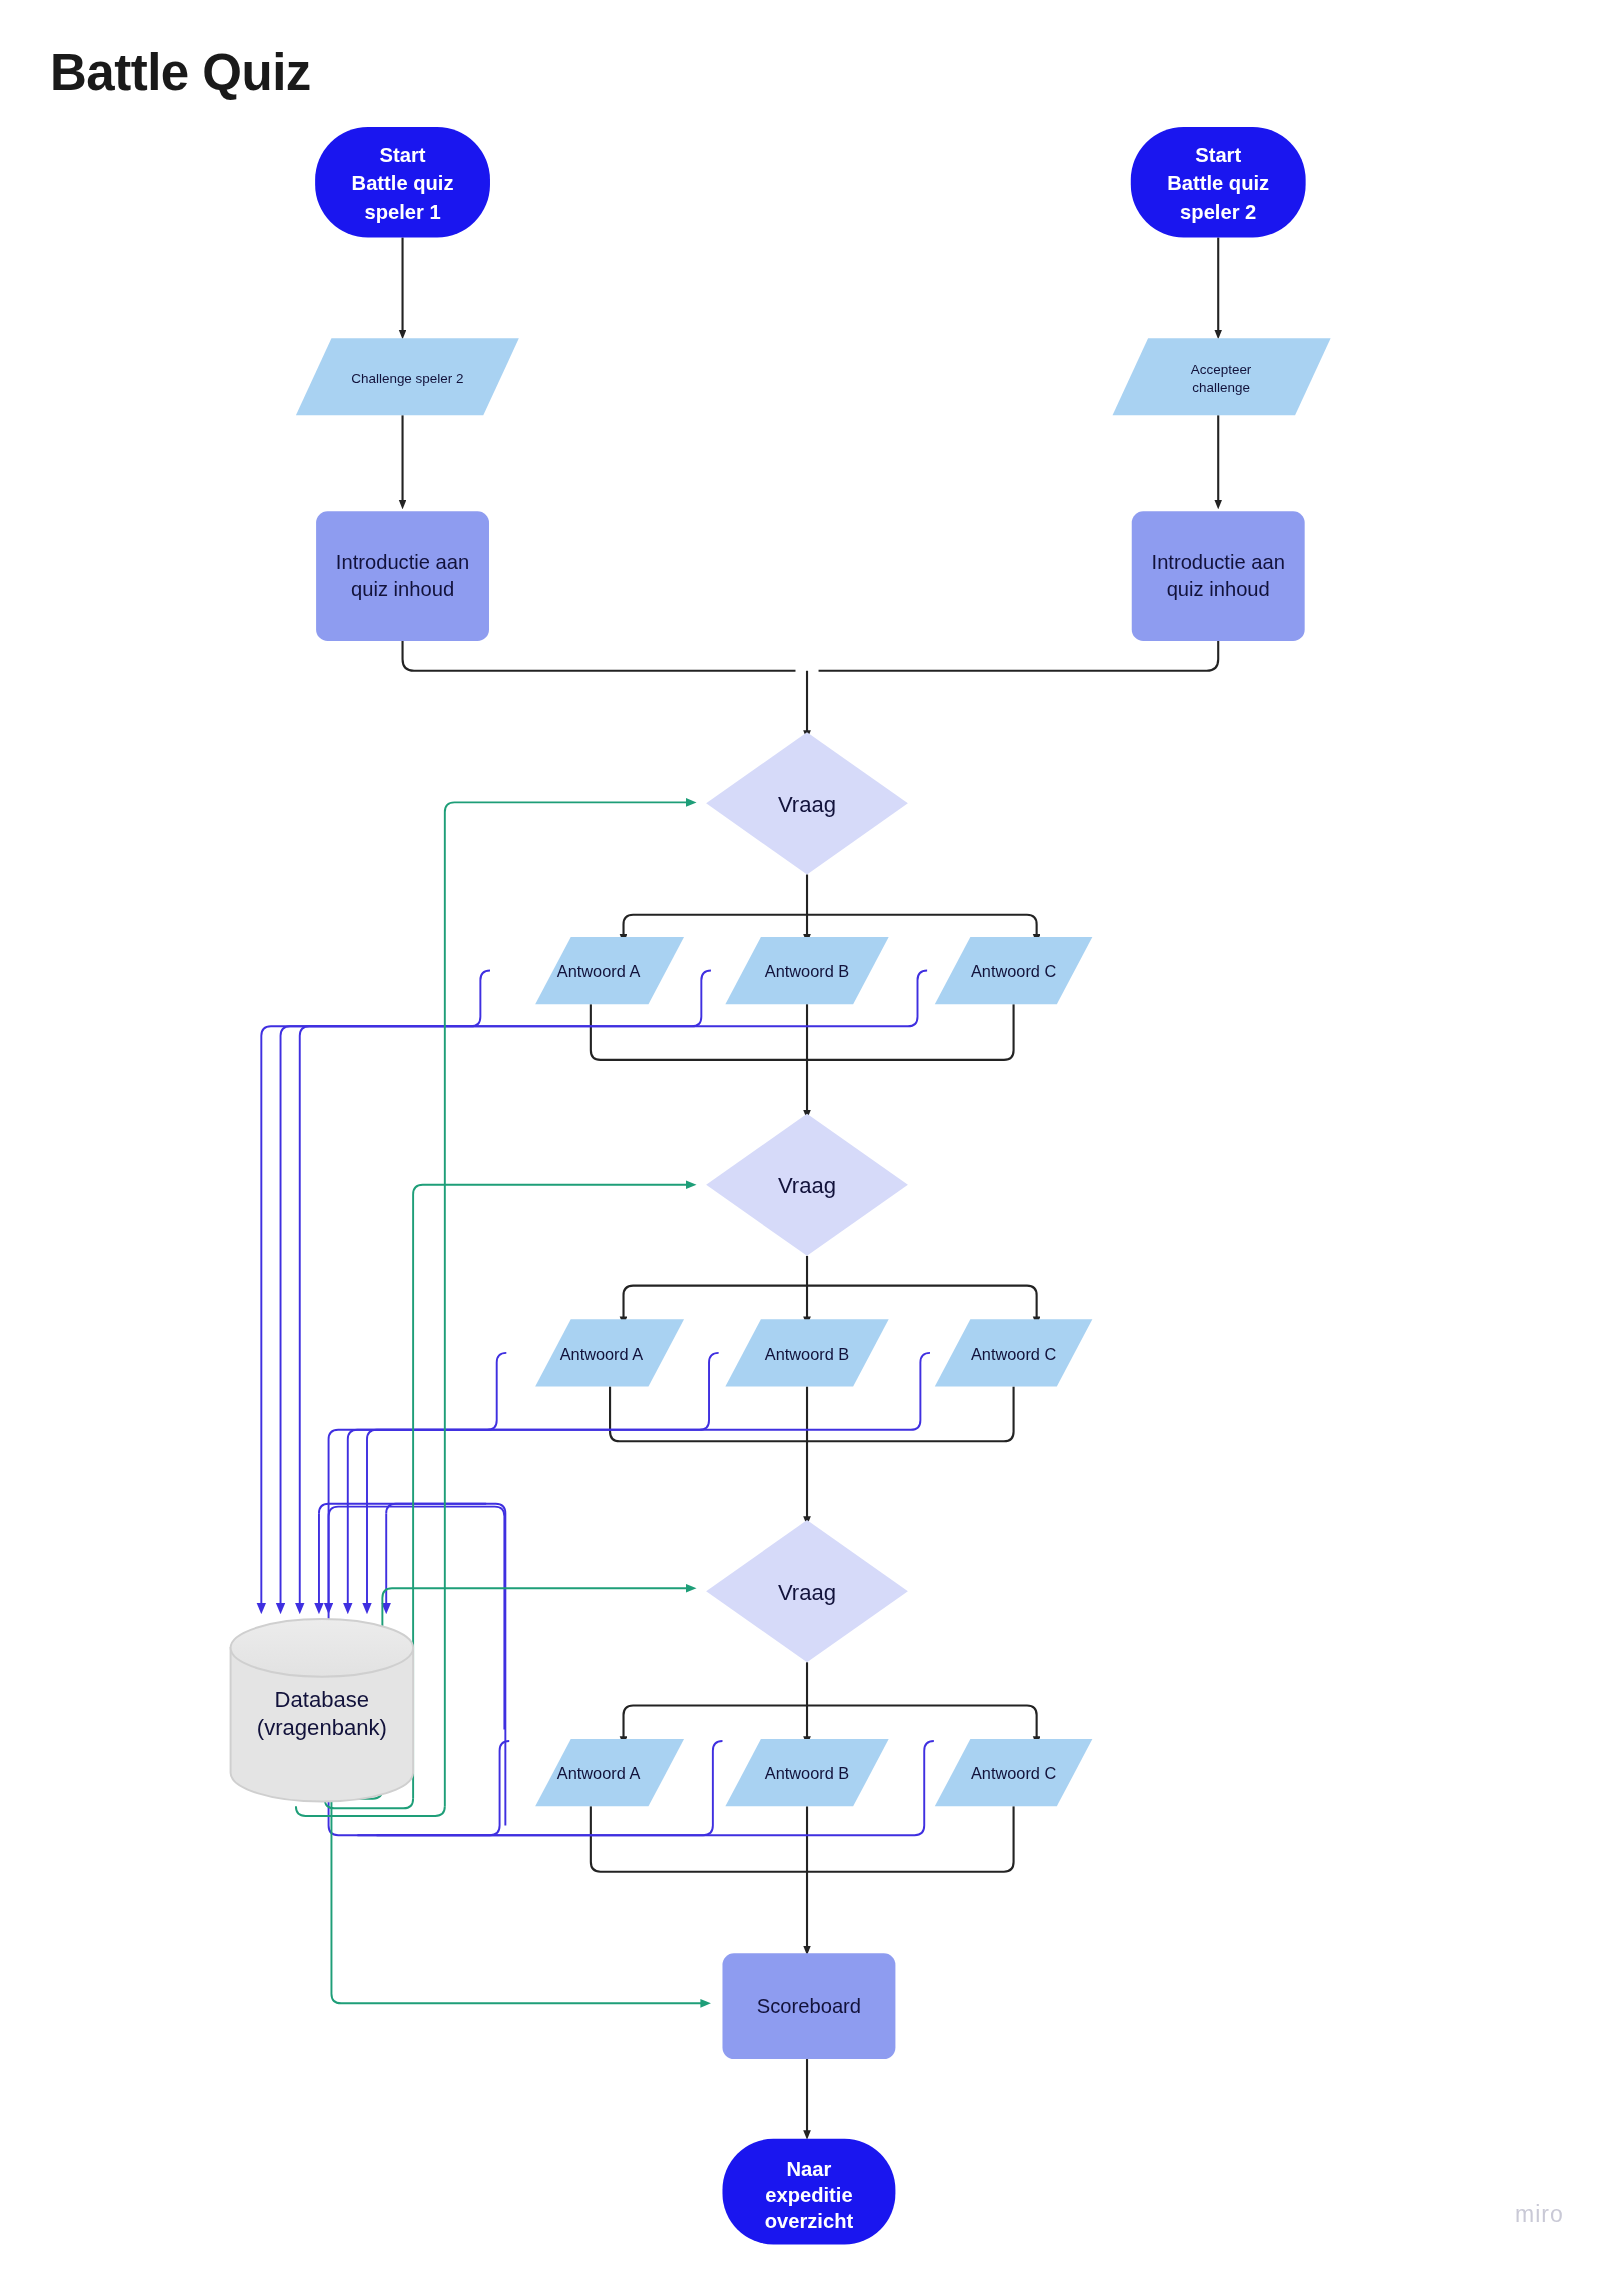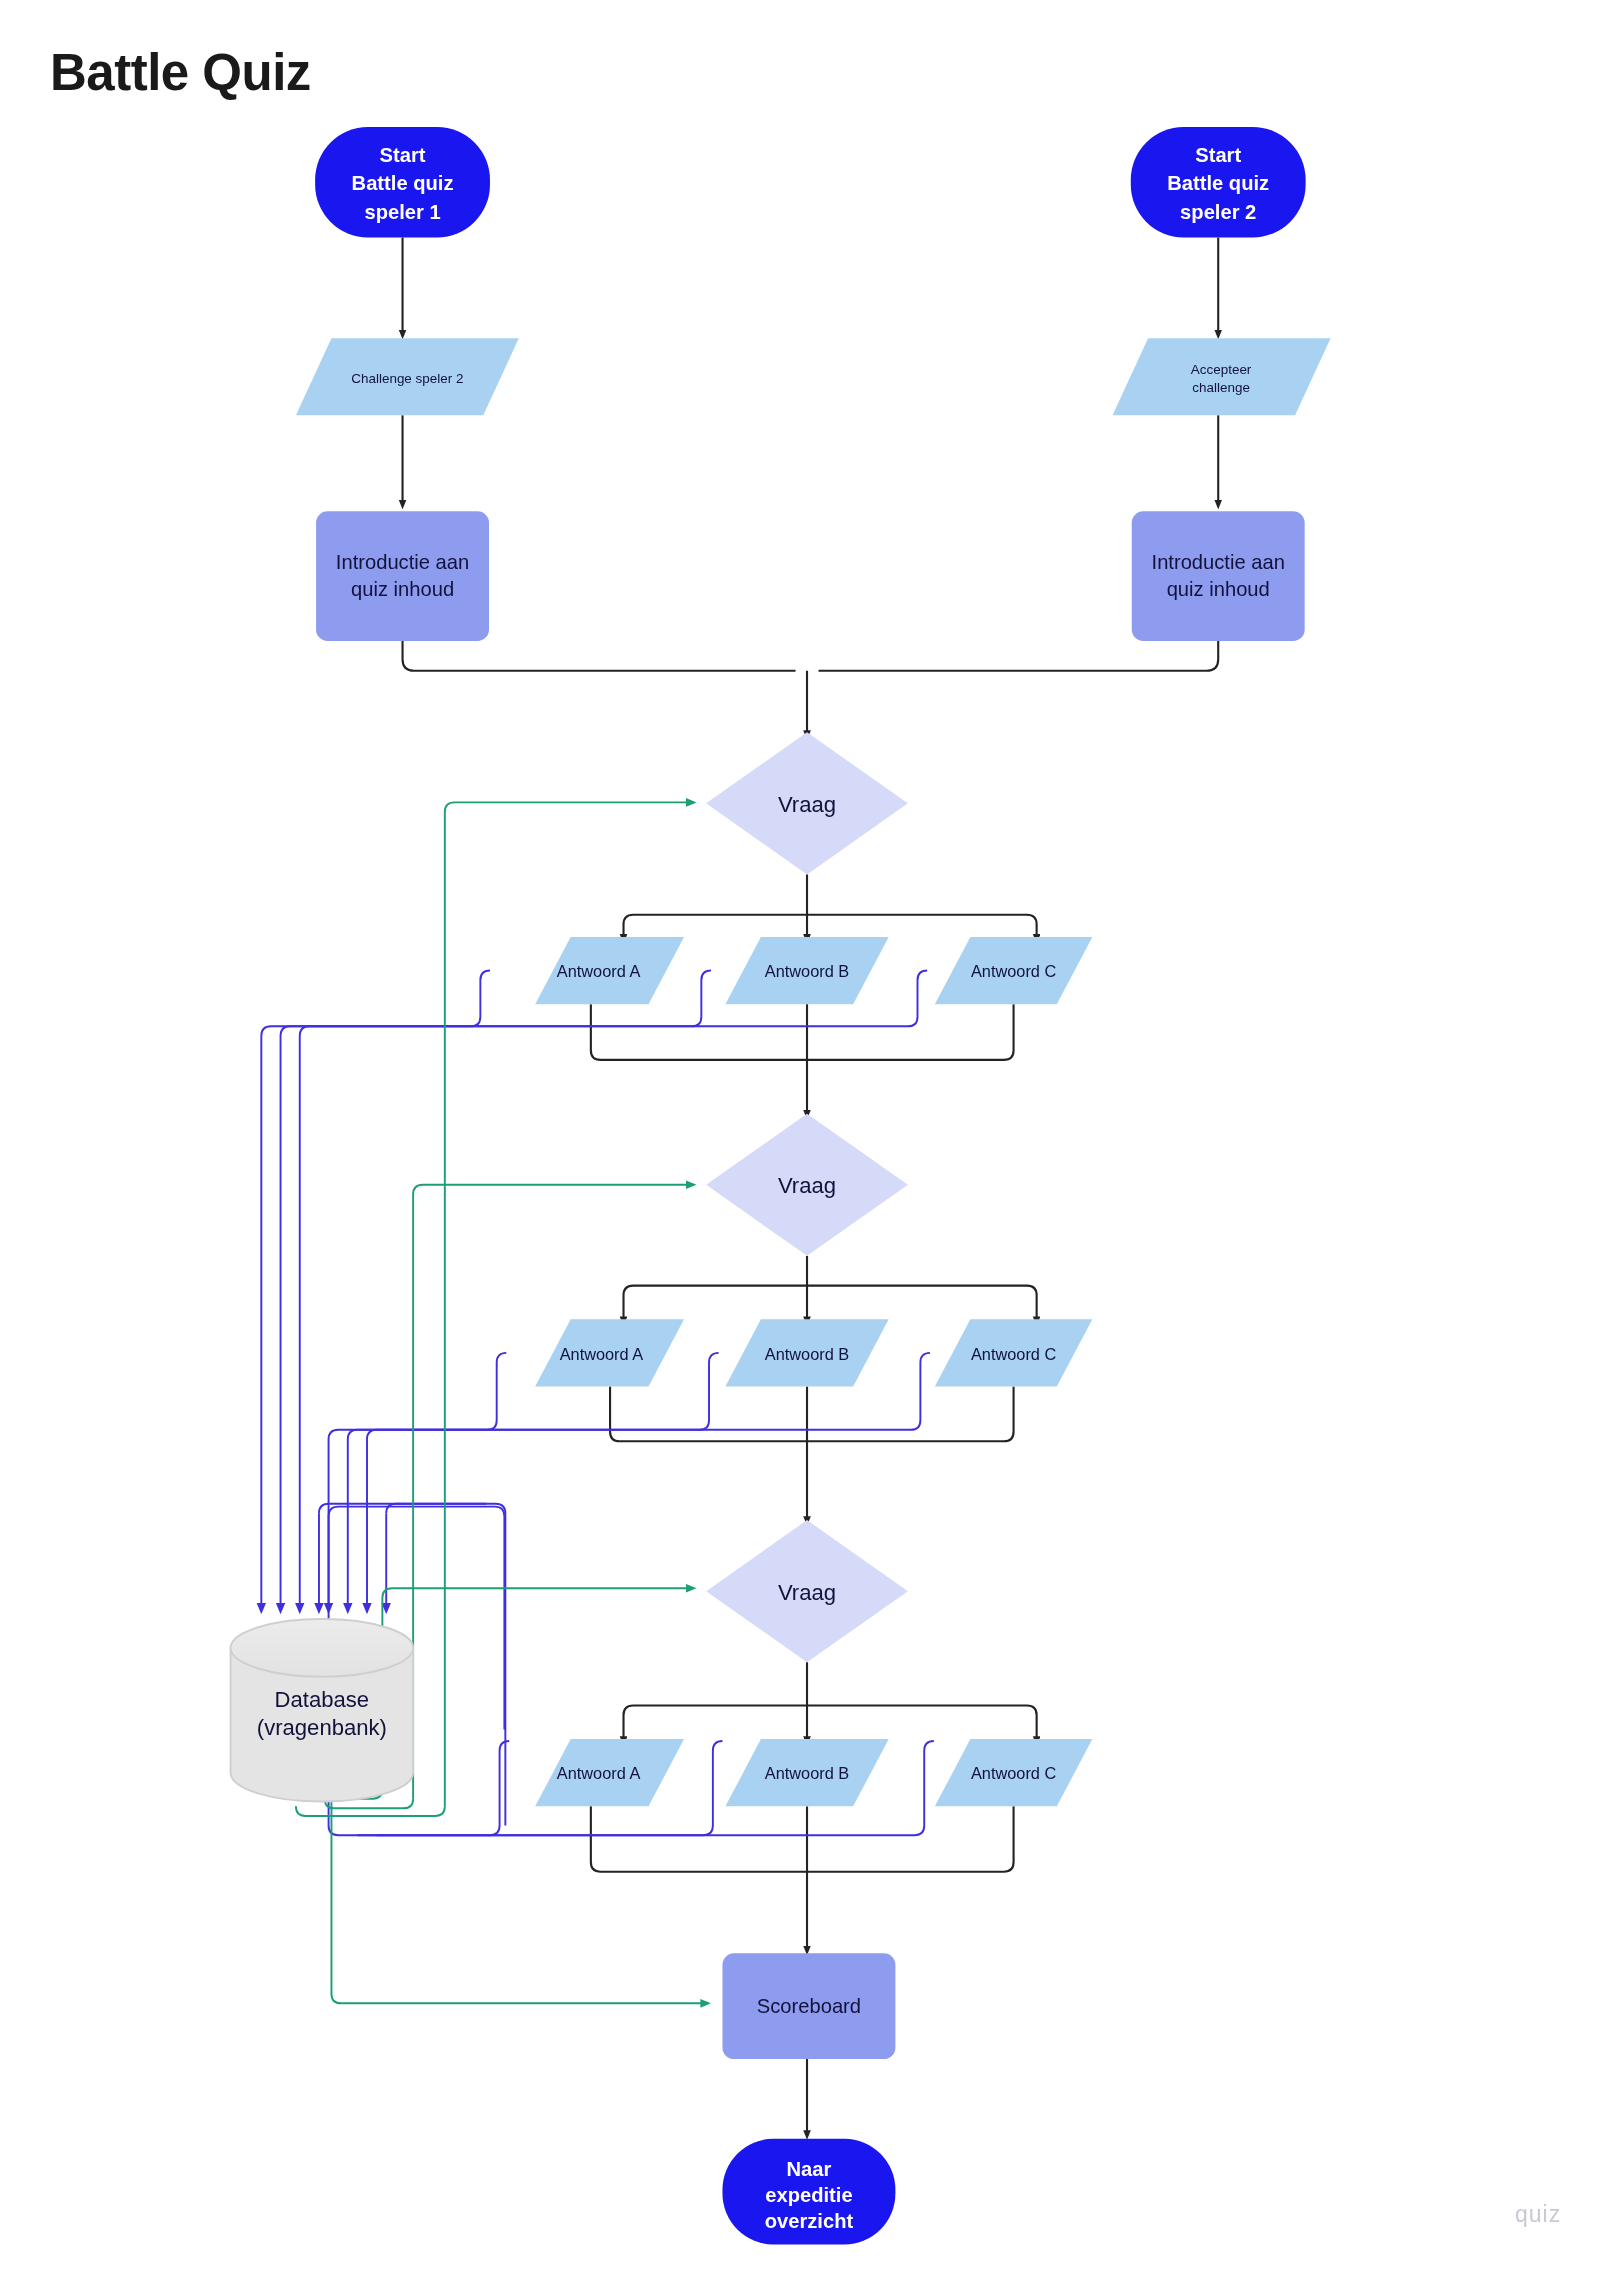--- a/index.html
+++ b/index.html
@@ -253,14 +253,14 @@
 
   <g>
     <rect x="752" y="2226" width="180" height="110" rx="53" ry="53" fill="#1a16ef"></rect>
     <text class="t-start" x="842" y="2265" text-anchor="middle">Naar</text>
     <text class="t-start" x="842" y="2292" text-anchor="middle">expeditie</text>
     <text class="t-start" x="842" y="2319" text-anchor="middle">overzicht</text>
   </g>
 
 </svg>
 
-<div class="miro-mark">quiz</div>
+<div class="miro-mark">miro</div>
 
 
 </body></html>

